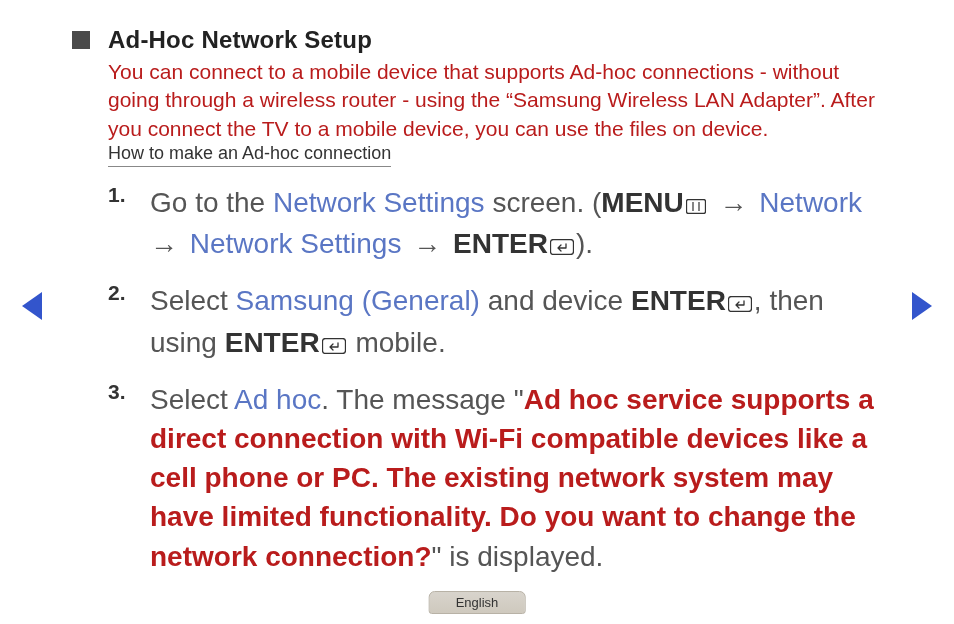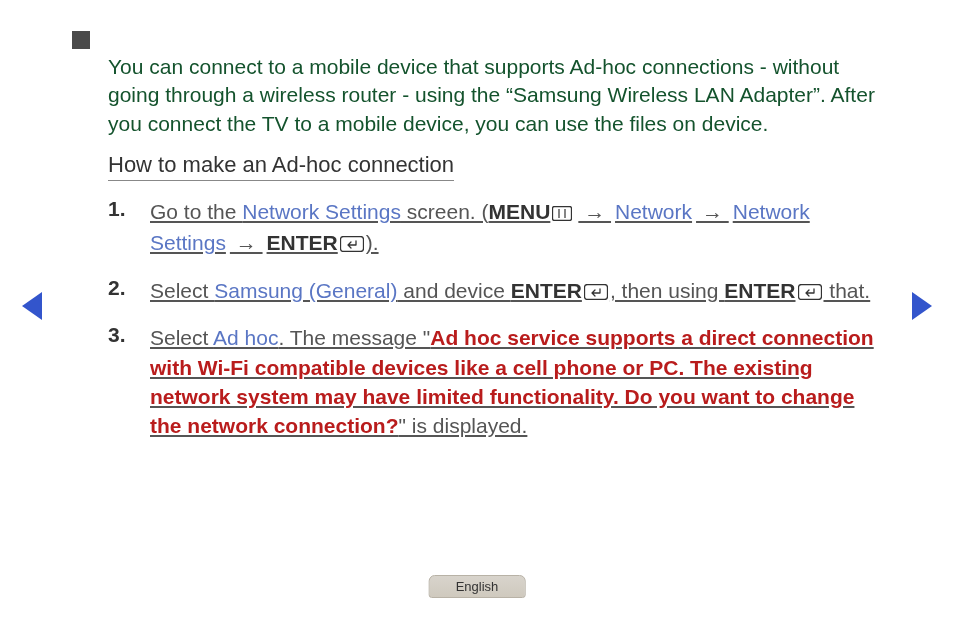--- a/index.html
+++ b/index.html
@@ -28,27 +28,26 @@
       margin-top: 5px;
     }
     .title {
       font-size: 24px;
       font-weight: bold;
       color: #222;
       letter-spacing: 0.2px;
     }
     .intro {
       font-size: 21px;
-      color: #14532d;
+      color: #b91c1c;
       line-height: 1.35;
       margin-left: 36px;
-      margin-bottom: 14px;
     }
     .subhead {
-      font-size: 22px;
+      font-size: 18px;
       color: #333;
       margin-left: 36px;
       margin-bottom: 16px;
       padding-bottom: 2px;
       border-bottom: 1px solid #888;
       display: inline-block;
     }
     .steps {
       margin-left: 36px;
     }
@@ -58,25 +57,24 @@
       margin-bottom: 16px;
     }
     .step-num {
       font-size: 21px;
       font-weight: bold;
       color: #333;
       width: 42px;
       flex-shrink: 0;
     }
     .step-body {
-      font-size: 21px;
+      font-size: 28px;
       color: #555;
       line-height: 1.4;
       flex: 1;
-      text-decoration: underline;
     }
     .link { color: #5a76c4; }
     .bold { font-weight: bold; color: #333; }
     .bold-link { font-weight: bold; color: #b91c1c; }
     .icon-inline {
       display: inline-block;
       vertical-align: -2px;
       margin: 0 2px;
     }
     .arrow-sep { color: #555; margin: 0 4px; }
@@ -89,37 +87,38 @@
     .nav-right { right: 22px; }
     .nav-tri {
       width: 0; height: 0;
       border-top: 14px solid transparent;
       border-bottom: 14px solid transparent;
     }
     .nav-left .nav-tri { border-right: 20px solid #3355cc; }
     .nav-right .nav-tri { border-left: 20px solid #3355cc; }
     .lang-tab {
       position: absolute;
-      bottom: 26px;
+      bottom: 10px;
       left: 50%;
       transform: translateX(-50%);
       background: linear-gradient(#d8d4cc, #cfc9be);
       border: 1px solid #b8b2a6;
       border-radius: 6px 6px 3px 3px;
       padding: 3px 26px;
       font-size: 13px;
       color: #333;
     }
   </style>
 </head>
 <body>
 
 <div class="content">
   <div class="title-row">
     <div class="bullet"></div>
+    <div class="title">Ad-Hoc Network Setup</div>
   </div>
   <div class="intro">You can connect to a mobile device that supports Ad-hoc connections - without going through a wireless router - using the “Samsung Wireless LAN Adapter”. After you connect the TV to a mobile device, you can use the files on device.</div>
   <div class="subhead">How to make an Ad-hoc connection</div>
 
   <div class="steps">
 
     <div class="step">
       <div class="step-num">1.</div>
       <div class="step-body">
         <span>Go to the </span><span class="link">Network Settings</span><span> screen. (</span><span class="bold">MENU</span><span class="icon-inline"><svg width="20" height="15" viewBox="0 0 20 15">
@@ -135,21 +134,21 @@
 
     <div class="step">
       <div class="step-num">2.</div>
       <div class="step-body">
         <span>Select </span><span class="link">Samsung (General)</span><span> and device </span><span class="bold">ENTER</span><span class="icon-inline"><svg width="24" height="16" viewBox="0 0 24 16">
               <rect x="0.5" y="0.5" width="23" height="15" rx="3" fill="none" stroke="#333" stroke-width="1.3"></rect>
               <path d="M16 5 v4 h-7 M11 6 l-3 3 l3 3" fill="none" stroke="#333" stroke-width="1.3" stroke-linejoin="round" stroke-linecap="round"></path>
             </svg></span><span>, then using </span><span class="bold">ENTER</span><span class="icon-inline"><svg width="24" height="16" viewBox="0 0 24 16">
               <rect x="0.5" y="0.5" width="23" height="15" rx="3" fill="none" stroke="#333" stroke-width="1.3"></rect>
               <path d="M16 5 v4 h-7 M11 6 l-3 3 l3 3" fill="none" stroke="#333" stroke-width="1.3" stroke-linejoin="round" stroke-linecap="round"></path>
-            </svg></span><span> that.</span>
+            </svg></span><span> mobile.</span>
       </div>
     </div>
 
     <div class="step">
       <div class="step-num">3.</div>
       <div class="step-body">
         <span>Select </span><span class="link">Ad hoc</span><span>. The message "</span><span class="bold-link">Ad hoc service supports a direct connection with Wi-Fi compatible devices like a cell phone or PC. The existing network system may have limited functionality. Do you want to change the network connection?</span><span>" is displayed.</span>
       </div>
     </div>
 

